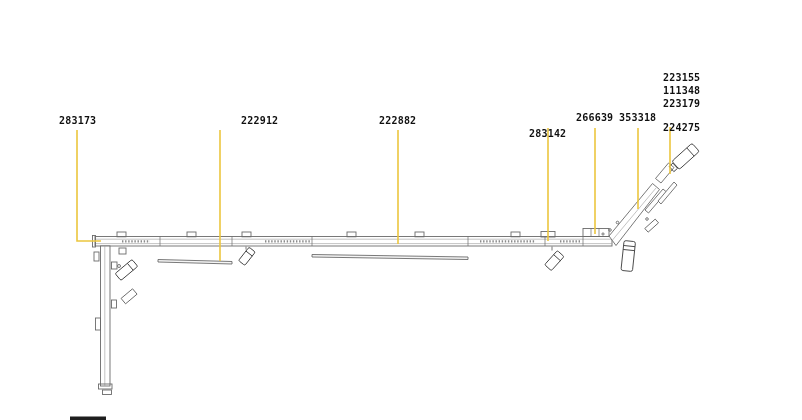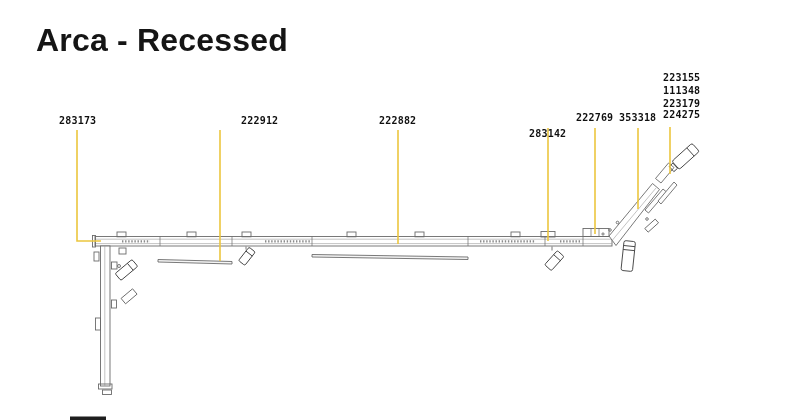--- a/index.html
+++ b/index.html
@@ -39,21 +39,20 @@
     left: 0;
     top: 0;
   }
   #labels-layer { position: absolute; left: 0; top: 0; width: 802px; height: 420px; }
 </style>
 </head>
 <body>
 
 <div class="stage">
 
-  <div class="title" style="color: rgb(21, 21, 21);">Arca - Recessed</div>
 
   <svg class="diagram" width="802" height="420" viewBox="0 0 802 420">
 
     <g stroke="#6a6a6a" stroke-width="0.9" fill="none">
 
       <g>
         <rect x="95" y="236.5" width="517" height="9.5" fill="#ffffff"></rect>
         <path d="M95,239.2 H612 M95,243.6 H612" stroke="#9a9a9a" stroke-width="0.6"></path>
         <path d="M160,236.5 V246 M232,236.5 V246 M312,236.5 V246 M468,236.5 V246 M545,236.5 V246 M583,236.5 V246" stroke-width="0.7"></path>
         <path d="M122,241.4 H150 M265,241.4 H310 M480,241.4 H535 M560,241.4 H580" stroke="#8a8a8a" stroke-width="2.4" stroke-dasharray="1.4 1.7"></path>
@@ -155,21 +154,21 @@
         <polyline points="638,128 638,209" fill="none" stroke="#ecc63e" stroke-width="1.6"></polyline>
         <polyline points="670,127 670,174" fill="none" stroke="#ecc63e" stroke-width="1.6"></polyline>
       </g>
   </svg>
 
   <div id="labels-layer">
       <div class="part-label" style="left: 59px; top: 115px; color: rgb(16, 16, 16);">283173</div>
       <div class="part-label" style="left: 201px; top: 115px; color: rgb(16, 16, 16); margin-left: 40px;">222912</div>
       <div class="part-label" style="left: 379px; top: 115px; color: rgb(16, 16, 16);">222882</div>
       <div class="part-label" style="left: 529px; top: 128px; color: rgb(16, 16, 16);">283142</div>
-      <div class="part-label" style="left: 576px; top: 112px; color: rgb(16, 16, 16);">222769</div>
+      <div class="part-label" style="left: 576px; top: 112px; color: rgb(16, 16, 16);">266639</div>
       <div class="part-label" style="left: 619px; top: 112px; color: rgb(16, 16, 16);">353318</div>
       <div class="part-label" style="left: 663px; top: 72px; color: rgb(16, 16, 16);">223155</div>
       <div class="part-label" style="left: 663px; top: 85px; color: rgb(16, 16, 16);">111348</div>
       <div class="part-label" style="left: 663px; top: 98px; color: rgb(16, 16, 16);">223179</div>
-      <div class="part-label" style="left: 663px; top: 109px; color: rgb(16, 16, 16);">224275</div>
+      <div class="part-label" style="left: 663px; top: 122px; color: rgb(16, 16, 16);">224275</div>
     </div>
 
 </div>
 
 </body></html>

